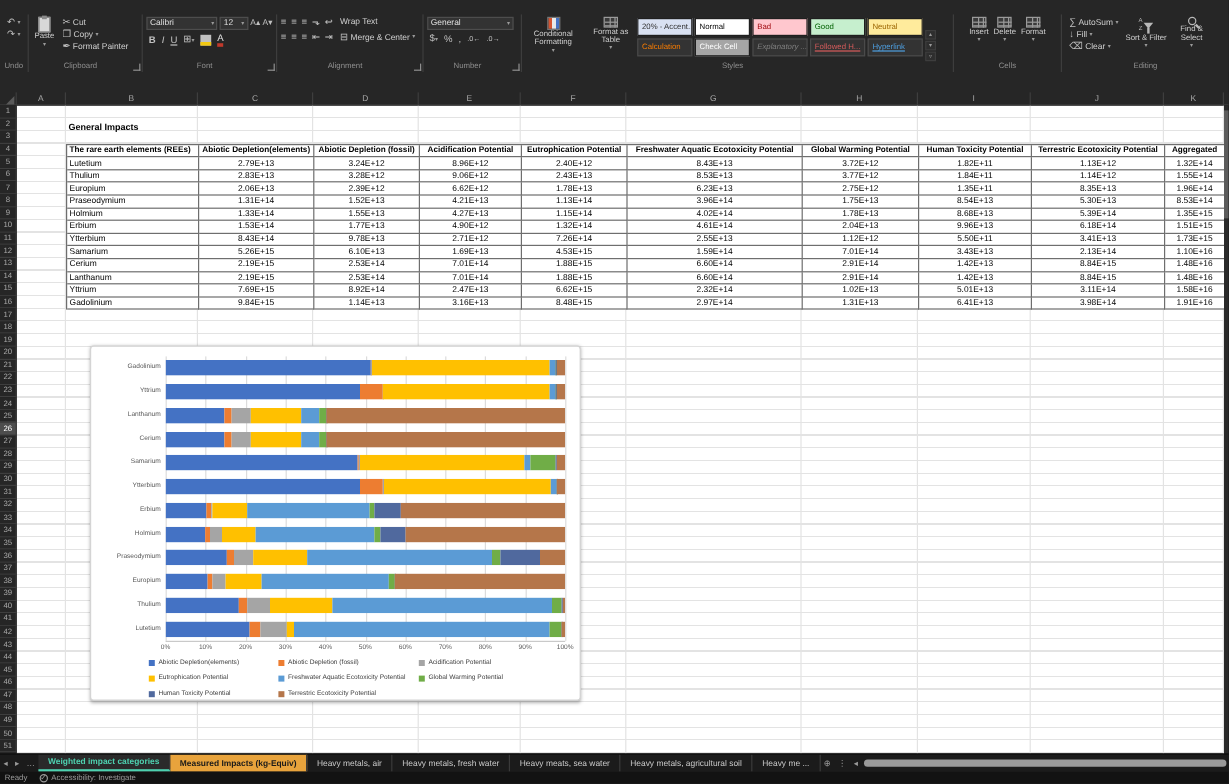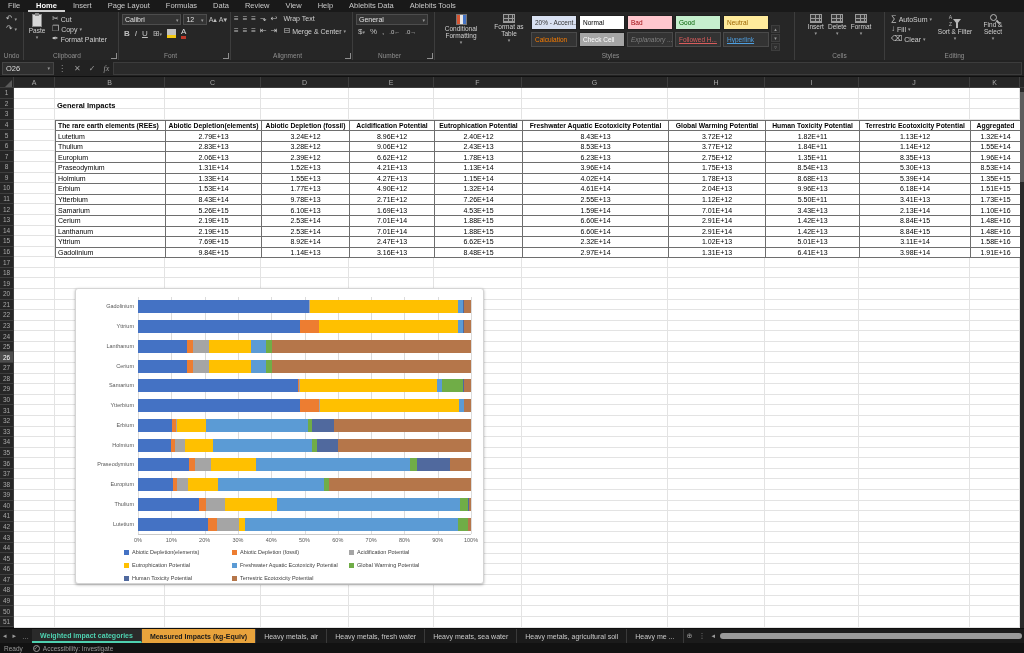--- a/index.html
+++ b/index.html
@@ -117,33 +117,20 @@
     display:flex; align-items:center; gap:10px; padding:0 4px; }
   #statusbar span { font-size:6.5px; color:#9a9a9a; }
   .acc-ic { width:7px; height:7px; border:1px solid #9a9a9a; border-radius:50%; font-size:5px;
     color:#9a9a9a; display:flex; align-items:center; justify-content:center; }
 </style>
 </head>
 <body>
 
 <div id="app">
 
-  <div id="ribbon-tabs">
-      <span class="rtab">File</span>
-      <span class="rtab active">Home</span>
-      <span class="rtab">Insert</span>
-      <span class="rtab">Page Layout</span>
-      <span class="rtab">Formulas</span>
-      <span class="rtab">Data</span>
-      <span class="rtab">Review</span>
-      <span class="rtab">View</span>
-      <span class="rtab">Help</span>
-      <span class="rtab">Ablebits Data</span>
-      <span class="rtab">Ablebits Tools</span>
-    </div>
 
   <div id="ribbon-body">
 
     <div class="rgroup" style="width:24px">
       <div class="rbtn" style="justify-content:center;padding-top:3px">
           <span class="ric">↶</span>
           <span class="arrow">▾</span>
         </div>
       <div class="rbtn" style="justify-content:center">
           <span class="ric">↷</span>
@@ -325,31 +312,20 @@
       </div>
       <div class="bigbtn" style="width:38px">
         <span class="mag"></span>
         <span>Find &amp; Select</span>
         <span class="arrow">▾</span>
       </div>
       <div class="rgroup-label" style="right:0">Editing</div>
     </div>
   </div>
 
-  <div id="formula-bar">
-    <div id="name-box">
-        <span>O26</span>
-        <span class="arrow">▾</span>
-      </div>
-    <span class="fb-ic">⋮</span>
-    <span class="fb-ic">✕</span>
-    <span class="fb-ic">✓</span>
-    <span class="fb-ic" style="font-style:italic;font-family:'Liberation Serif',serif">fx</span>
-    <div id="formula-input"></div>
-  </div>
 
   <div id="col-headers">
     <div id="corner"></div>
   <div class="colh" style="width: 41px;">A</div>
       <div class="colh" style="width: 110px;">B</div>
       <div class="colh" style="width: 96px;">C</div>
       <div class="colh" style="width: 88px;">D</div>
       <div class="colh" style="width: 85px;">E</div>
       <div class="colh" style="width: 88px;">F</div>
       <div class="colh" style="width: 146px;">G</div>

